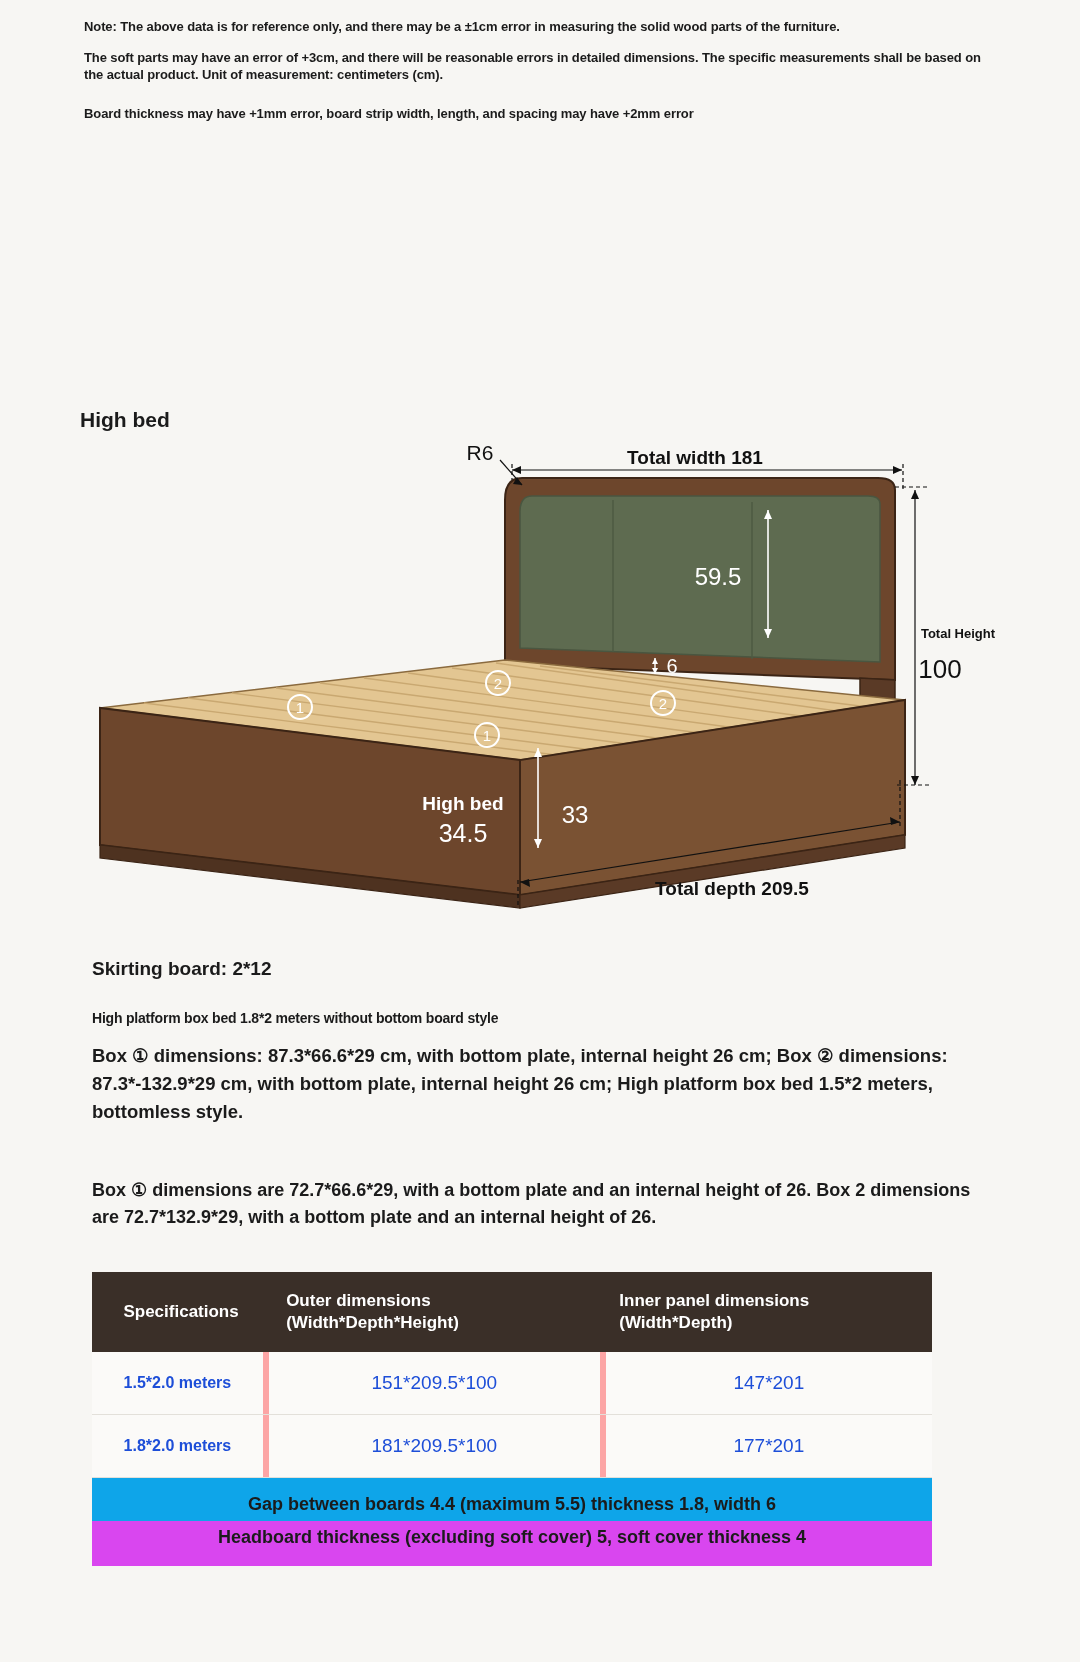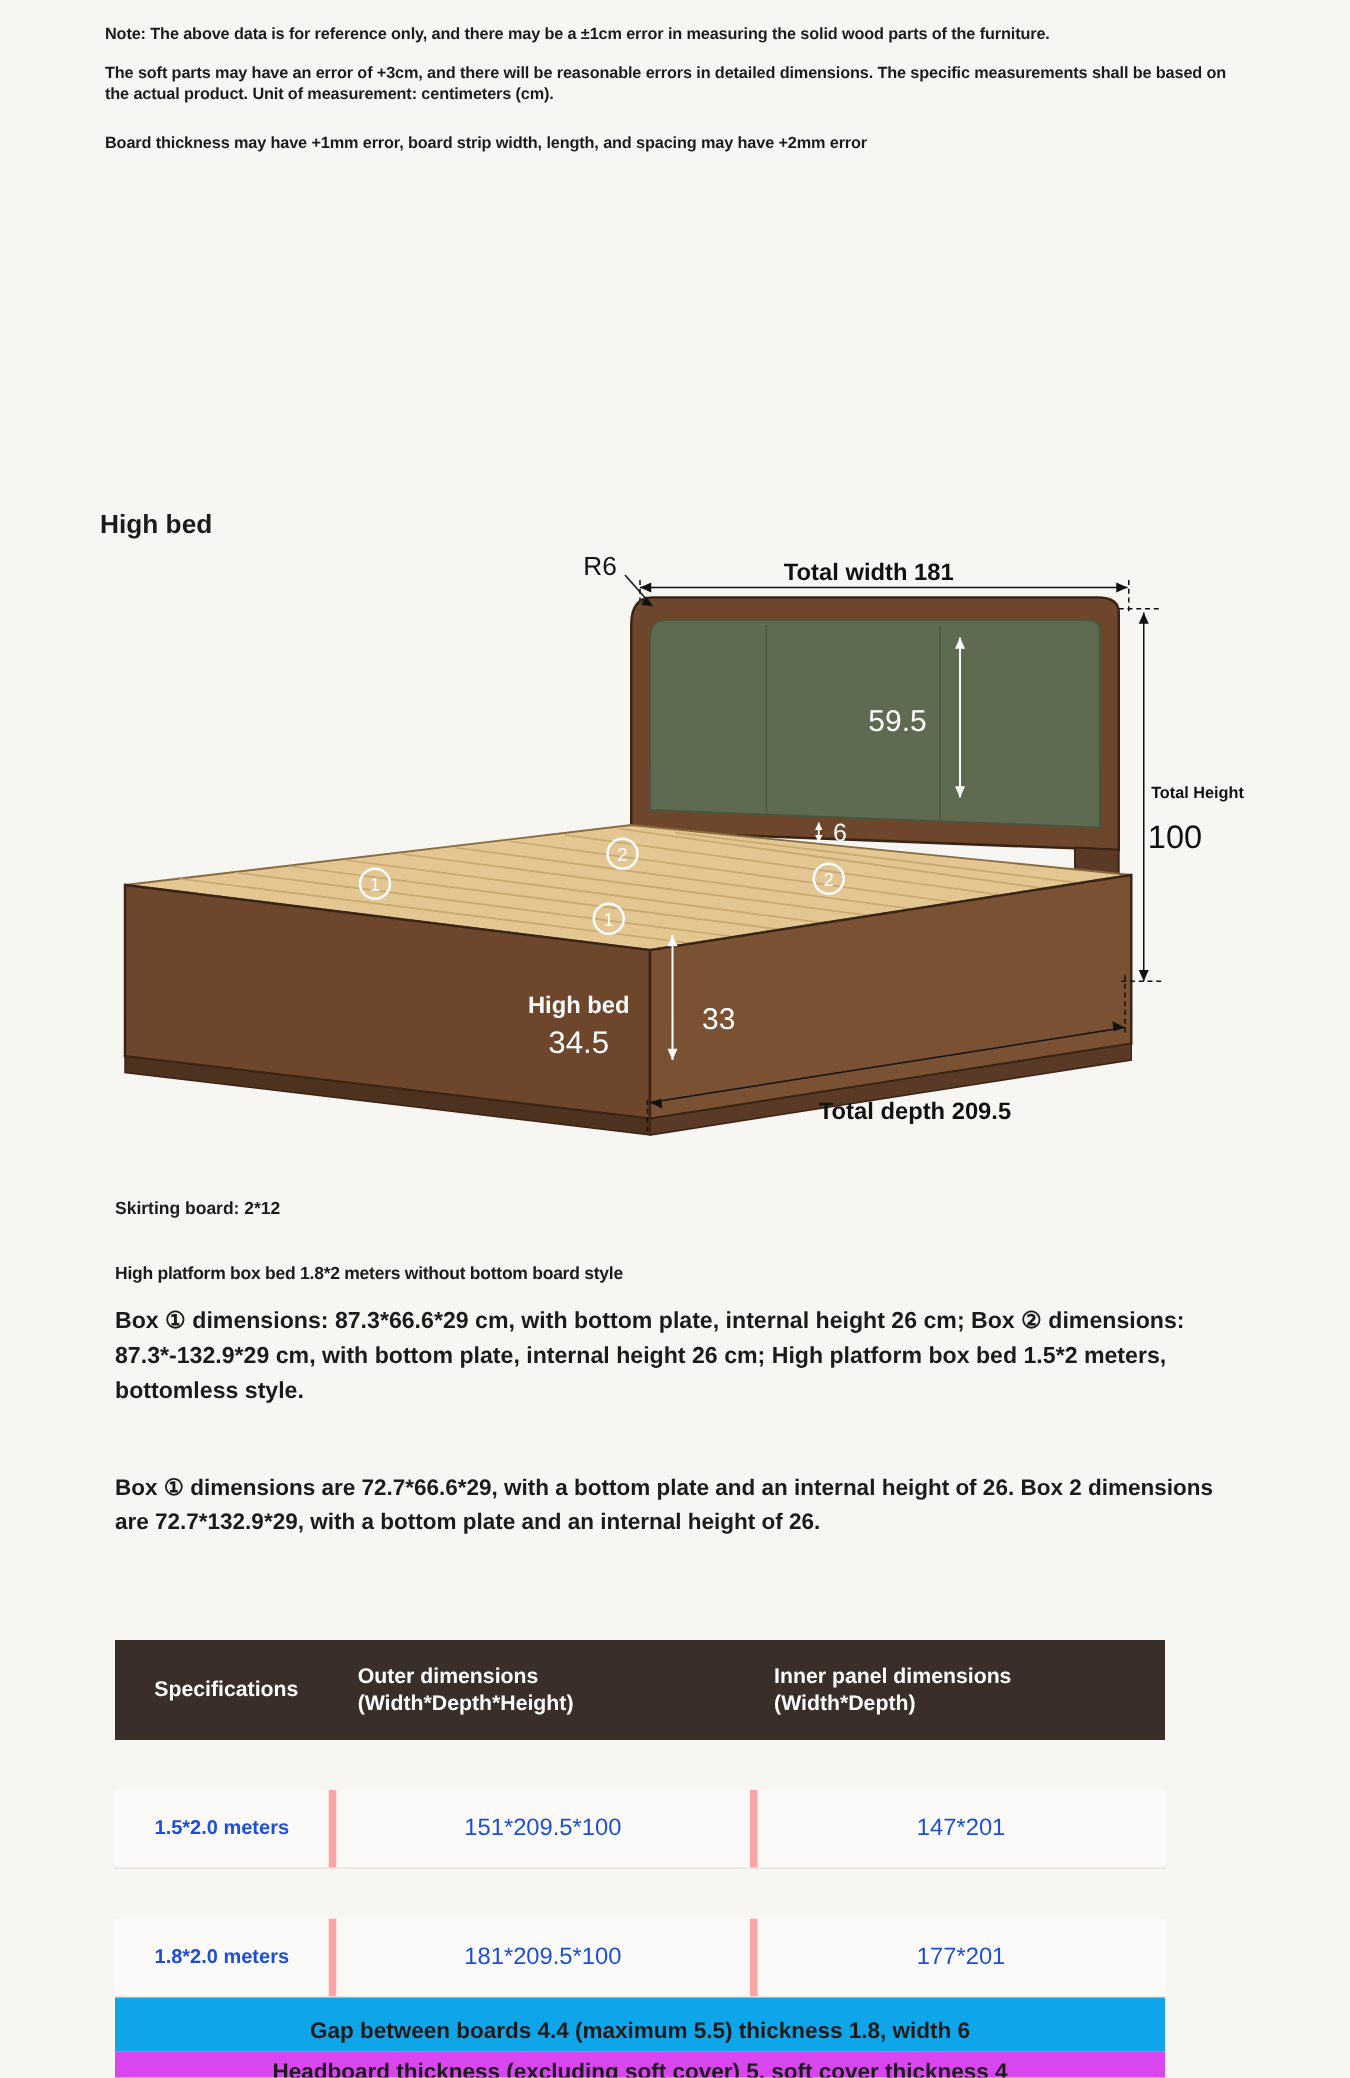--- a/index.html
+++ b/index.html
@@ -15,28 +15,28 @@
   .notes p{margin:0 0 14px 0;font-size:13px;font-weight:bold;line-height:1.32;letter-spacing:-0.1px;}
   .notes p.gap{margin-top:22px;}
   .section-title{position:absolute;left:80px;top:408px;font-size:21px;font-weight:bold;}
 
   
   .diagram{position:absolute;left:0;top:430px;width:1080px;height:500px;}
   svg{display:block;}
 
   
   .spec{position:absolute;left:92px;width:880px;}
-  .spec.t1{top:958px;font-size:14px;font-weight:bold;}
+  .spec.t1{top:958px;font-size:19px;font-weight:bold;}
   .spec.t2{top:1010px;font-size:14px;font-weight:bold;letter-spacing:-0.2px;}
   .spec.t3{top:1042px;font-size:18.5px;font-weight:bold;line-height:1.5;}
   .spec.t4{top:1177px;font-size:18px;font-weight:bold;line-height:1.52;}
 
   
   .table{position:absolute;left:92px;top:1272px;width:840px;}
-  .trow{display:flex;margin-top:40px;}
+  .trow{display:flex;}
   .thead{background:#3a2f28;color:#fff;}
   .thead .cell{font-size:17px;font-weight:bold;padding:18px 16px;line-height:1.28;}
   .c1{width:165px;text-align:center;display:flex;align-items:center;justify-content:center;}
   .c2{width:340px;}
   .c3{width:335px;}
   .tbody .trow{background:#fbfaf8;border-bottom:1px solid #e3e0da;}
   .tbody .cell{font-size:19px;padding:20px 10px;text-align:center;color:#1d4ed8;}
   .tbody .c1{font-size:16px;font-weight:bold;}
   .tbody .c2,.tbody .c3{border-left:6px solid #fca5a5;}
   .footer-note{background:#0ea5e9;text-align:center;font-size:18px;font-weight:bold;padding:16px 0 6px 0;}

